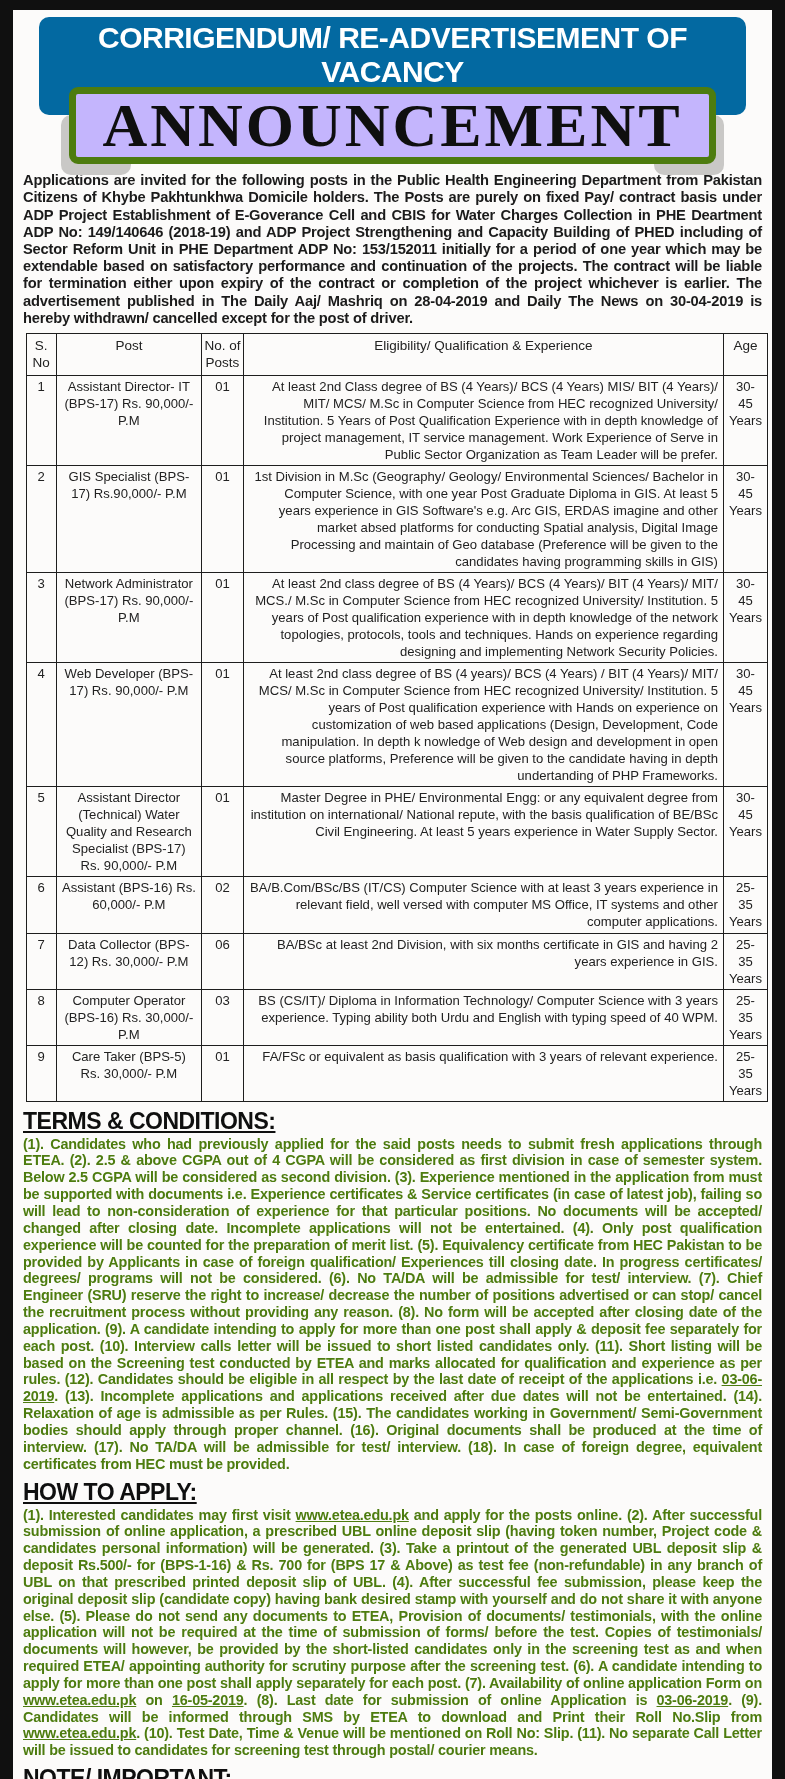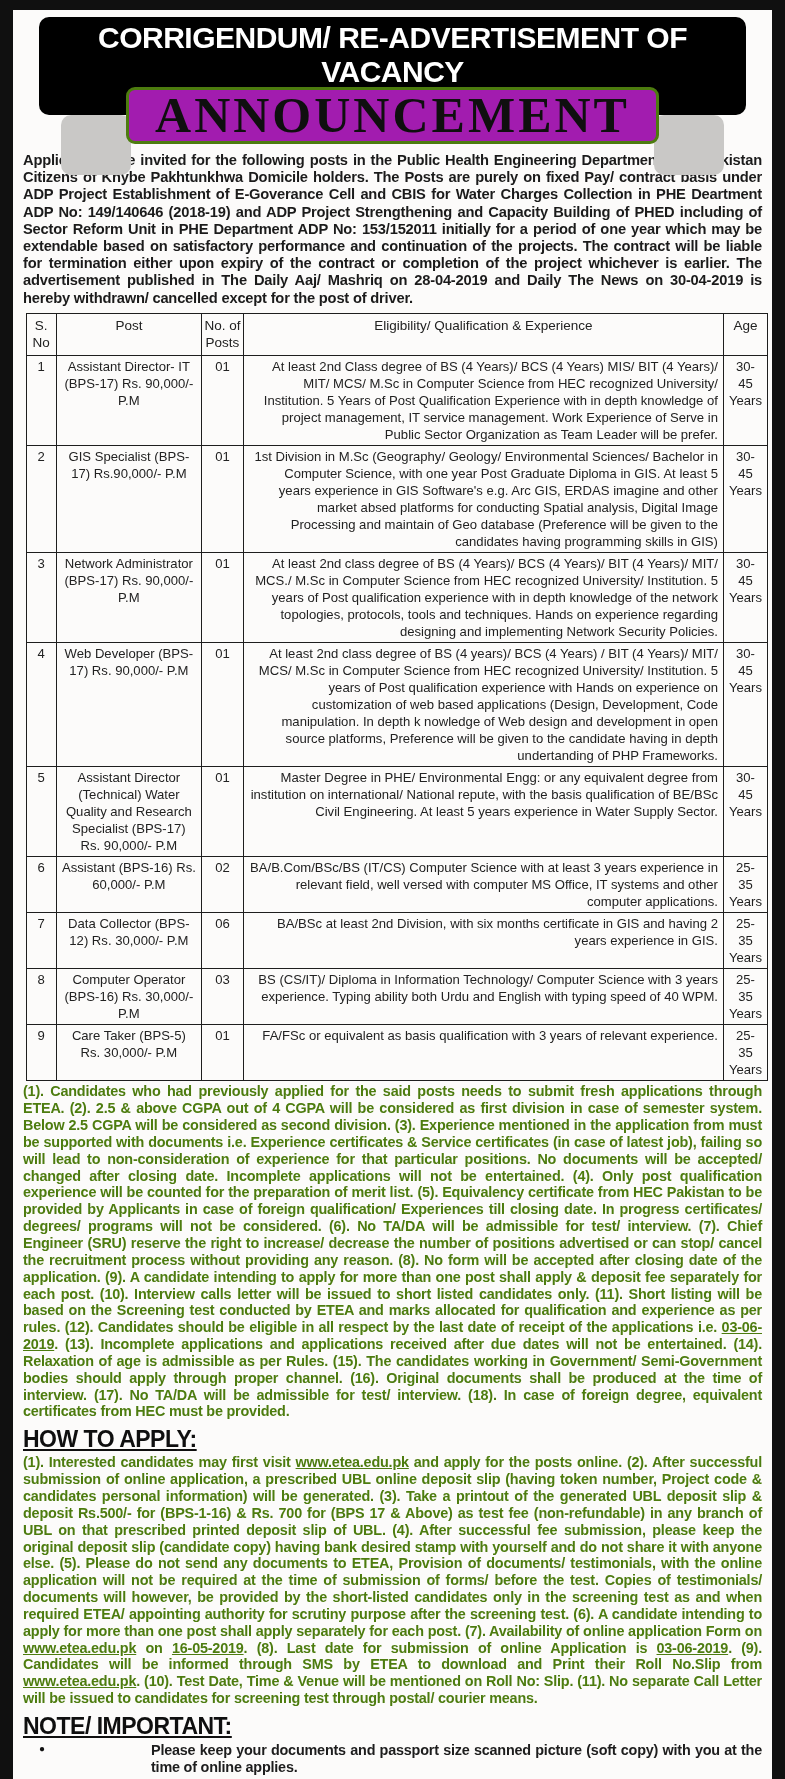--- a/index.html
+++ b/index.html
@@ -9,33 +9,33 @@
   .page {
     width:785px; min-height:1779px; margin:0 auto;
     background:#fcfbfa;
     border-left:13px solid #101010; border-right:13px solid #101010; border-top:10px solid #101010;
     display:flex; flex-direction:column; position:relative;
   }
 
   
   .banner-wrap { position:relative; z-index:3; padding:7px 26px 0 26px; }
   .banner {
-    background:#000000; border-radius:10px; color:#ffffff; text-align:center;
+    background:#0369a1; border-radius:10px; color:#ffffff; text-align:center;
     font-weight:bold; font-size:30px; letter-spacing:-0.5px; padding:4px 0 26px 0;
     transform-origin:top center;
   }
   .ann-wrap { position:relative; z-index:4; margin-top:-28px; text-align:center; }
   .ann-shadow-l, .ann-shadow-r {
     position:absolute; top:28px; width:70px; height:60px; background:#c9c8c6; border-radius:10px; z-index:-1;
   }
   .ann-shadow-l { left:48px; } .ann-shadow-r { right:48px; }
   .announcement {
-    display:inline-block; background:#a21caf; border:3px solid #4d7c0f; border-radius:9px;
+    display:inline-block; background:#c4b5fd; border:7px solid #4d7c0f; border-radius:9px;
     padding:0 26px; font-family:"Liberation Serif", serif; font-weight:bold;
-    font-size:50px; line-height:1.02; letter-spacing:3px; color:#0f0f0f;
+    font-size:62px; line-height:1.02; letter-spacing:3px; color:#0f0f0f;
   }
 
   
   .intro {
     padding:8px 10px 4px 10px; font-size:14.7px; line-height:1.17; font-weight:bold;
     text-align:justify; color:#1b1b1b; letter-spacing:-0.2px;
   }
 
   
   .vtable-wrap { padding:2px 4px 0 13px; }
@@ -159,20 +159,21 @@
             <td class="c1">Care Taker (BPS-5) Rs. 30,000/- P.M</td>
             <td class="c2">01</td>
             <td class="c3">FA/FSc or equivalent as basis qualification with 3 years of relevant experience.</td>
             <td class="c4">25-35 Years</td>
           </tr>
         </tbody>
     </table>
   </div>
 
   <div class="section">
+    <span class="sec-heading">TERMS &amp; CONDITIONS:</span>
     <p class="sec-body"><span>(1). Candidates who had previously applied for the said posts needs to submit fresh applications through ETEA. (2). 2.5 &amp; above CGPA out of 4 CGPA will be considered as first division in case of semester system. Below 2.5 CGPA will be considered as second division. (3). Experience mentioned in the application from must be supported with documents i.e. Experience certificates &amp; Service certificates (in case of latest job), failing so will lead to non-consideration of experience for that particular positions. No documents will be accepted/ changed after closing date. Incomplete applications will not be entertained. (4). Only post qualification experience will be counted for the preparation of merit list. (5). Equivalency certificate from HEC Pakistan to be provided by Applicants in case of foreign qualification/ Experiences till closing date. In progress certificates/ degrees/ programs will not be considered. (6). No TA/DA will be admissible for test/ interview. (7). Chief Engineer (SRU) reserve the right to increase/ decrease the number of positions advertised or can stop/ cancel the recruitment process without providing any reason. (8). No form will be accepted after closing date of the application. (9). A candidate intending to apply for more than one post shall apply &amp; deposit fee separately for each post. (10). Interview calls letter will be issued to short listed candidates only. (11). Short listing will be based on the Screening test conducted by ETEA and marks allocated for qualification and experience as per rules. (12). Candidates should be eligible in all respect by the last date of receipt of the applications i.e. </span><span style="font-weight: bold; text-decoration: underline;">03-06-2019</span><span>. (13). Incomplete applications and applications received after due dates will not be entertained. (14). Relaxation of age is admissible as per Rules. (15). The candidates working in Government/ Semi-Government bodies should apply through proper channel. (16). Original documents shall be produced at the time of interview. (17). No TA/DA will be admissible for test/ interview. (18). In case of foreign degree, equivalent certificates from HEC must be provided.</span></p>
   </div>
 
   <div class="section">
     <span class="sec-heading">HOW TO APPLY:</span>
     <p class="sec-body"><span>(1). Interested candidates may first visit </span><span style="font-weight: bold; text-decoration: underline;">www.etea.edu.pk</span><span> and apply for the posts online. (2). After successful submission of online application, a prescribed UBL online deposit slip (having token number, Project code &amp; candidates personal information) will be generated. (3). Take a printout of the generated UBL deposit slip &amp; deposit Rs.500/- for (BPS-1-16) &amp; Rs. 700 for (BPS 17 &amp; Above) as test fee (non-refundable) in any branch of UBL on that prescribed printed deposit slip of UBL. (4). After successful fee submission, please keep the original deposit slip (candidate copy) having bank desired stamp with yourself and do not share it with anyone else. (5). Please do not send any documents to ETEA, Provision of documents/ testimonials, with the online application will not be required at the time of submission of forms/ before the test. Copies of testimonials/ documents will however, be provided by the short-listed candidates only in the screening test as and when required ETEA/ appointing authority for scrutiny purpose after the screening test. (6). A candidate intending to apply for more than one post shall apply separately for each post. (7). Availability of online application Form on </span><span style="font-weight: bold; text-decoration: underline;">www.etea.edu.pk</span><span> on </span><span style="font-weight: bold; text-decoration: underline;">16-05-2019</span><span>. (8). Last date for submission of online Application is </span><span style="font-weight: bold; text-decoration: underline;">03-06-2019</span><span>. (9). Candidates will be informed through SMS by ETEA to download and Print their Roll No.Slip from </span><span style="font-weight: bold; text-decoration: underline;">www.etea.edu.pk</span><span>. (10). Test Date, Time &amp; Venue will be mentioned on Roll No: Slip. (11). No separate Call Letter will be issued to candidates for screening test through postal/ courier means.</span></p>
   </div>
 
   <div class="section">
     <span class="sec-heading">NOTE/ IMPORTANT:</span>

